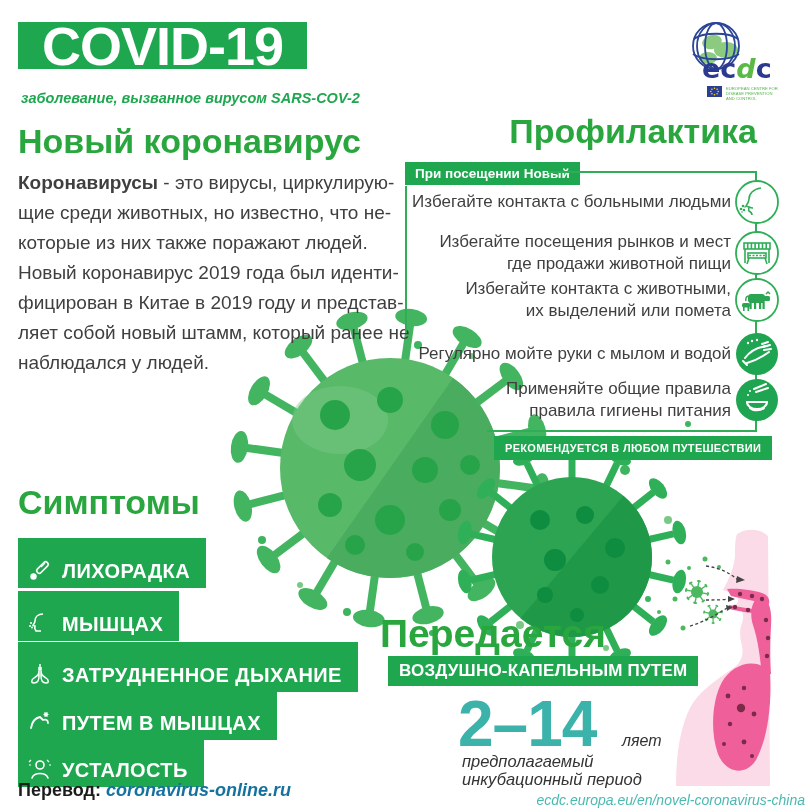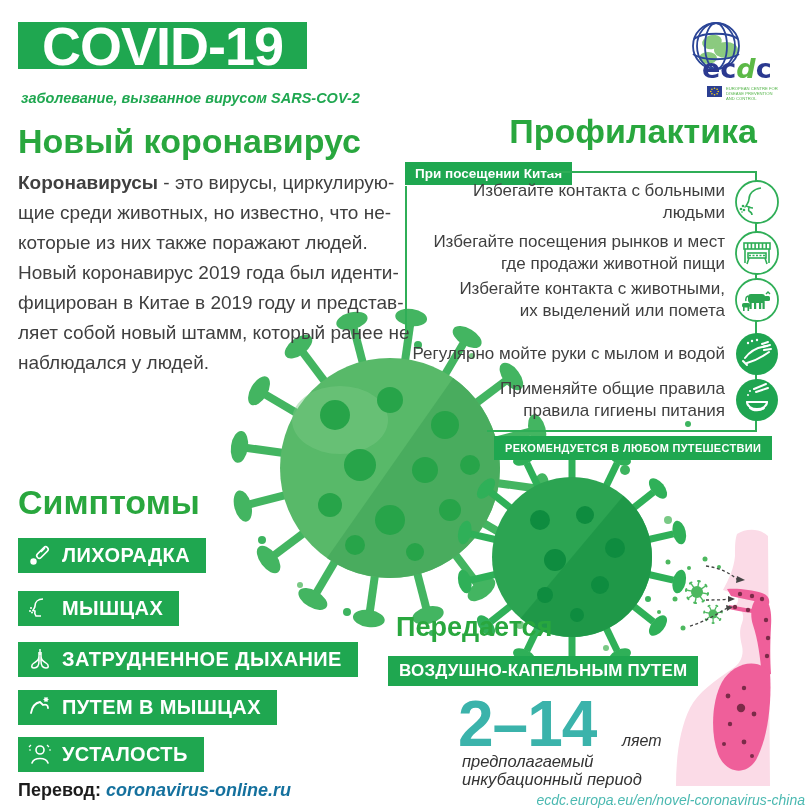--- a/index.html
+++ b/index.html
@@ -17,45 +17,45 @@
 
   #covid-banner{left:18px;top:22px;width:289px;height:47px;background:var(--green);
     color:#fff;display:flex;align-items:center;justify-content:center;
     font-weight:bold;font-size:54px;letter-spacing:-1px}
   #header-subtitle{left:21px;top:90px;color:var(--green);font-weight:bold;font-style:italic;font-size:14.5px}
 
   .h-green{color:var(--green-head);font-weight:bold}
   #about-title{left:18px;top:122px;font-size:34px}
   #prevention-title{left:405px;top:112px;width:352px;text-align:right;font-size:34px}
   #symptoms-title{left:18px;top:483px;font-size:34px}
-  #transmission-title{left:396px;top:612px;font-size:27px}
+  #transmission-title{left:380px;top:612px;font-size:39px}
 
   .para{left:18px;color:var(--txt);font-size:19px;line-height:30px}
   #about-p1{top:168px}
   #about-p2{top:258px}
 
   #prevention-tag{left:405px;top:162px;background:var(--green);color:#fff;
     font-weight:bold;font-size:13.5px;padding:4px 10px}
   .gline{background:var(--green-line)}
   #line-top{left:548px;top:171px;width:208px;height:2px}
   #line-right{left:755px;top:171px;width:2px;height:261px}
   #line-bottom{left:487px;top:430px;width:270px;height:2px}
   #line-left{left:405px;top:186px;width:2px;height:145px}
 
-  .prev-item{left:408px;width:372px;display:flex;align-items:center;justify-content:flex-end;gap:9px}
+  .prev-item{left:408px;width:372px;display:flex;align-items:center;justify-content:flex-end;gap:3px}
   .prev-item .txt{font-size:17px;color:var(--txt);text-align:right;line-height:22px}
   .prev-icon{width:46px;height:46px;flex:0 0 46px}
   #prev-item-0{top:179px}#prev-item-1{top:230px}#prev-item-2{top:277px}
   #prev-item-3{top:331px}#prev-item-4{top:377px}
 
   #rec-banner{left:494px;top:436px;background:var(--green);color:#fff;
     font-weight:bold;font-size:11px;padding:6px 11px;letter-spacing:.3px}
 
-  .sym-badge{left:18px;display:inline-flex;align-items:center;gap:9px;background:var(--green);
-    color:#fff;font-weight:bold;font-size:20px;padding:4px 16px 5px 9px;letter-spacing:.4px}
+  .sym-badge{left:18px;display:inline-flex;align-items:flex-end;gap:9px;background:var(--green);
+    color:#fff;font-weight:bold;font-size:20px;padding:19px 16px 5px 9px;letter-spacing:.4px}
   #sym-0{top:538px}#sym-1{top:591px}#sym-2{top:642px}#sym-3{top:690px}#sym-4{top:737px}
   .sym-icon{width:26px;height:26px}
 
   #translation{left:18px;top:780px;font-size:18px;font-weight:bold;color:#1c1c1c}
   #translation .link{color:var(--link);font-style:italic}
 
   #transmission-badge{left:388px;top:656px;background:var(--green);color:#fff;
     font-weight:bold;font-size:17px;padding:5px 11px;letter-spacing:.2px}
   #incubation-value{left:458px;top:692px;color:var(--teal);font-weight:bold;
     font-size:64px;line-height:1;letter-spacing:-1px}
@@ -402,21 +402,21 @@
 <div id="about-title" class="abs h-green">Новый коронавирус</div>
 <div id="about-p1" class="abs para"><b>Коронавирусы</b><span class="pre"> - это вирусы, циркулирую-
 щие среди животных, но известно, что не-
 которые из них также поражают людей.</span></div>
 <div id="about-p2" class="abs para pre">Новый коронавирус 2019 года был иденти-
 фицирован в Китае в 2019 году и представ-
 ляет собой новый штамм, который ранее не
 наблюдался у людей.</div>
 
 <div id="prevention-title" class="abs h-green">Профилактика</div>
-<div id="prevention-tag" class="abs">При посещении Китая</div>
+<div id="prevention-tag" class="abs">При посещении Новый</div>
 <div id="line-top" class="abs gline"></div>
 <div id="line-right" class="abs gline"></div>
 <div id="line-bottom" class="abs gline"></div>
 <div id="line-left" class="abs gline"></div>
 
 <div id="prev-item-0" class="abs prev-item">
   <span class="txt pre">Избегайте контакта с больными людьми</span>
   <svg class="prev-icon" viewBox="0 0 46 46">
     <circle cx="23" cy="23" r="21" fill="#fff" stroke="#2fae57" stroke-width="1.8"></circle>
     <path d="M27,9 C19,10 15,15 15,20 C15,23 13,25 12,27 L15,28 C15,30 14,31 15,32 C17,33 18,34 18,36" fill="none" stroke="#2fae57" stroke-width="1.6"></path>

